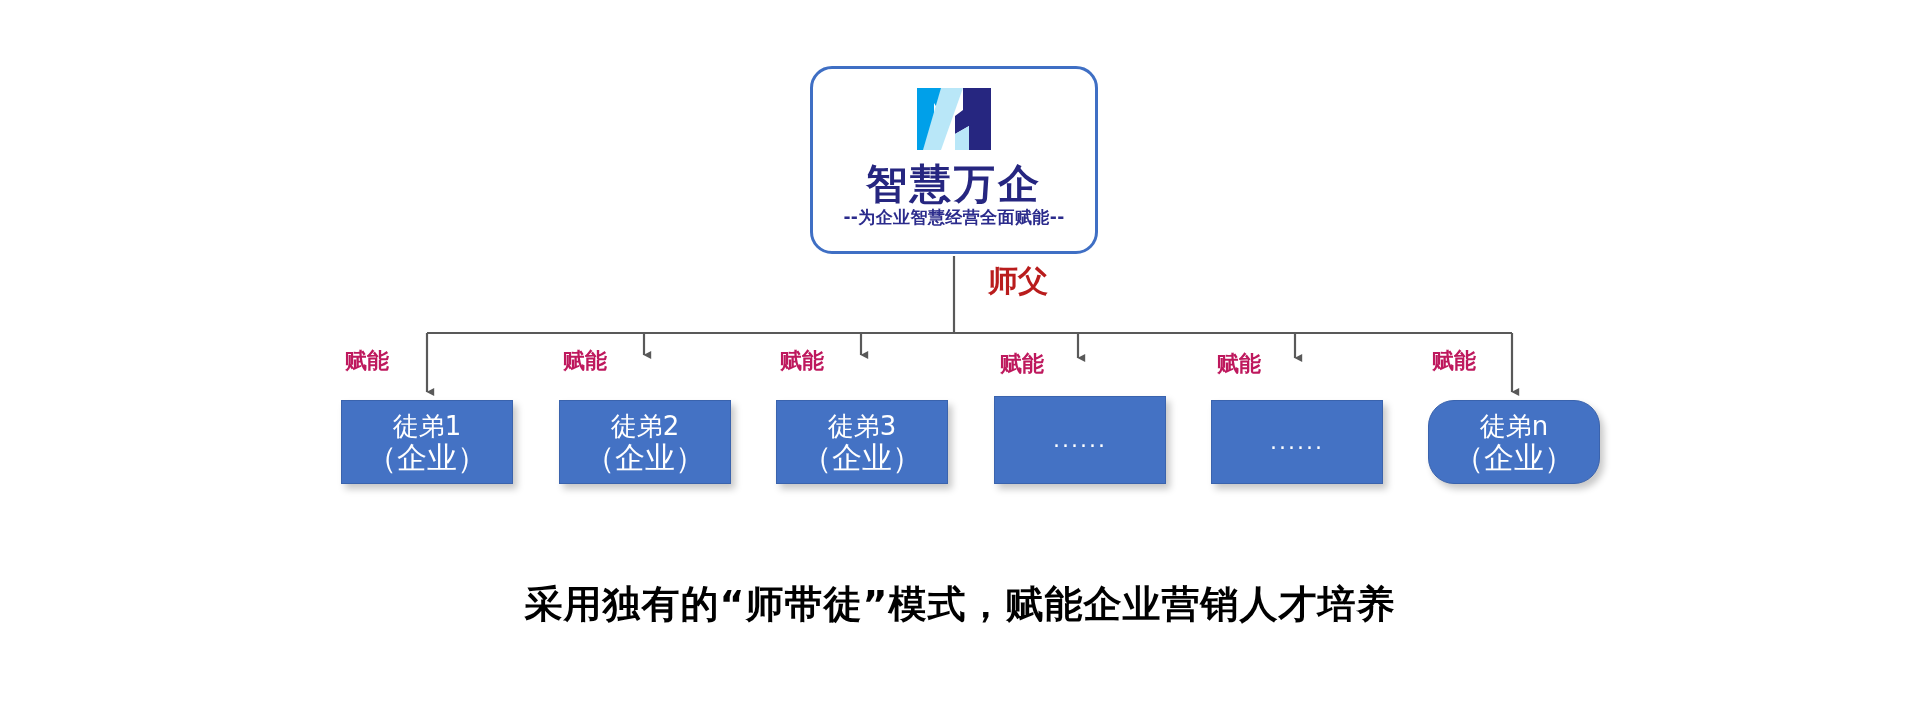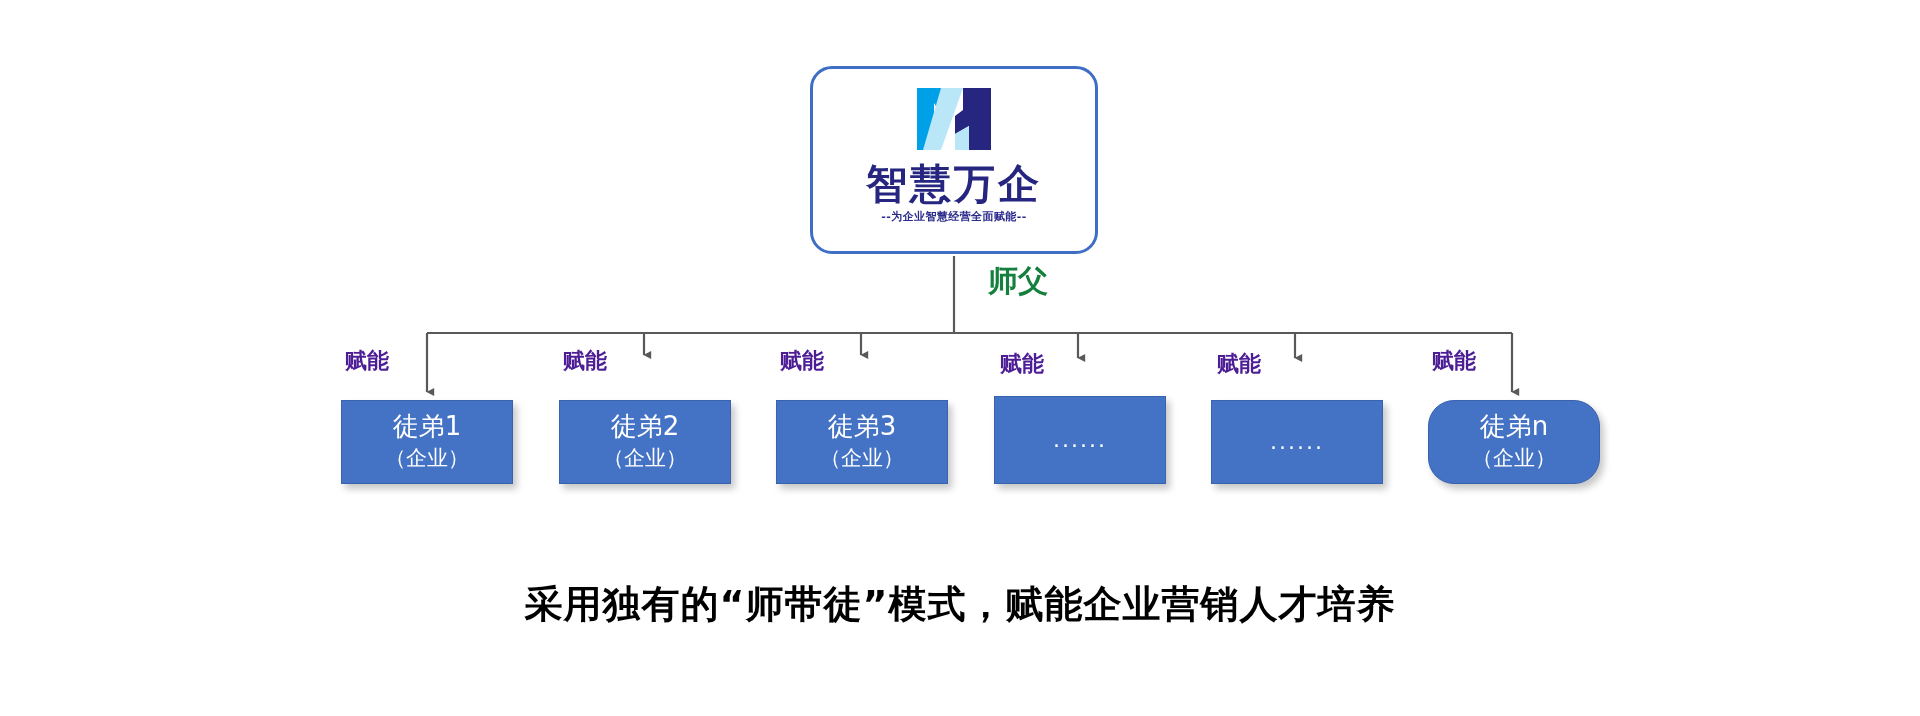--- a/index.html
+++ b/index.html
@@ -32,50 +32,50 @@
     font-size:41px;
     line-height:44px;
     font-weight:bold;
     color:#262680;
     letter-spacing:3px;
     font-family:"DejaVu Sans","Liberation Sans",sans-serif;
     white-space:nowrap;
   }
   .brand-tagline{
     margin-top:3px;
-    font-size:11px;
+    font-size:17px;
     line-height:16px;
     font-weight:bold;
     color:#2b2b8c;
     letter-spacing:0.4px;
     white-space:nowrap;
     font-family:"DejaVu Sans","Liberation Sans",sans-serif;
   }
 
   
   .svg-layer{
     position:absolute;left:0;top:0;width:1920px;height:716px;
     pointer-events:none;
   }
   .master-label{
     position:absolute;
     left:988px;top:264px;
     font-size:30px;line-height:34px;
     font-weight:bold;
-    color:#15803d;
+    color:#b91c1c;
     white-space:nowrap;
     font-family:"DejaVu Sans","Liberation Sans",sans-serif;
   }
 
   
   .empower-label{
     position:absolute;
     font-size:22px;line-height:26px;
     font-weight:bold;
-    color:#4c1d95;
+    color:#be185d;
     white-space:nowrap;
     font-family:"DejaVu Sans","Liberation Sans",sans-serif;
   }
 
   
   .student-box{
     position:absolute;
     background:#4472c4;
     border:1px solid #3a63ad;
     box-shadow:4px 5px 7px rgba(0,0,0,0.22);
@@ -83,21 +83,21 @@
     display:flex;flex-direction:column;
     align-items:center;justify-content:center;
     color:#ffffff;
   }
   .student-line1{
     font-size:26px;line-height:32px;
     white-space:nowrap;
     font-family:"DejaVu Sans","Liberation Sans",sans-serif;
   }
   .student-line2{
-    font-size:21px;line-height:32px;
+    font-size:30px;line-height:32px;
     white-space:nowrap;
     font-family:"DejaVu Sans","Liberation Sans",sans-serif;
   }
   .student-line1:empty,.student-line2:empty{display:none;}
   .dots-only .student-line1{
     font-size:22px;letter-spacing:2px;
   }
 
   
   .caption{

